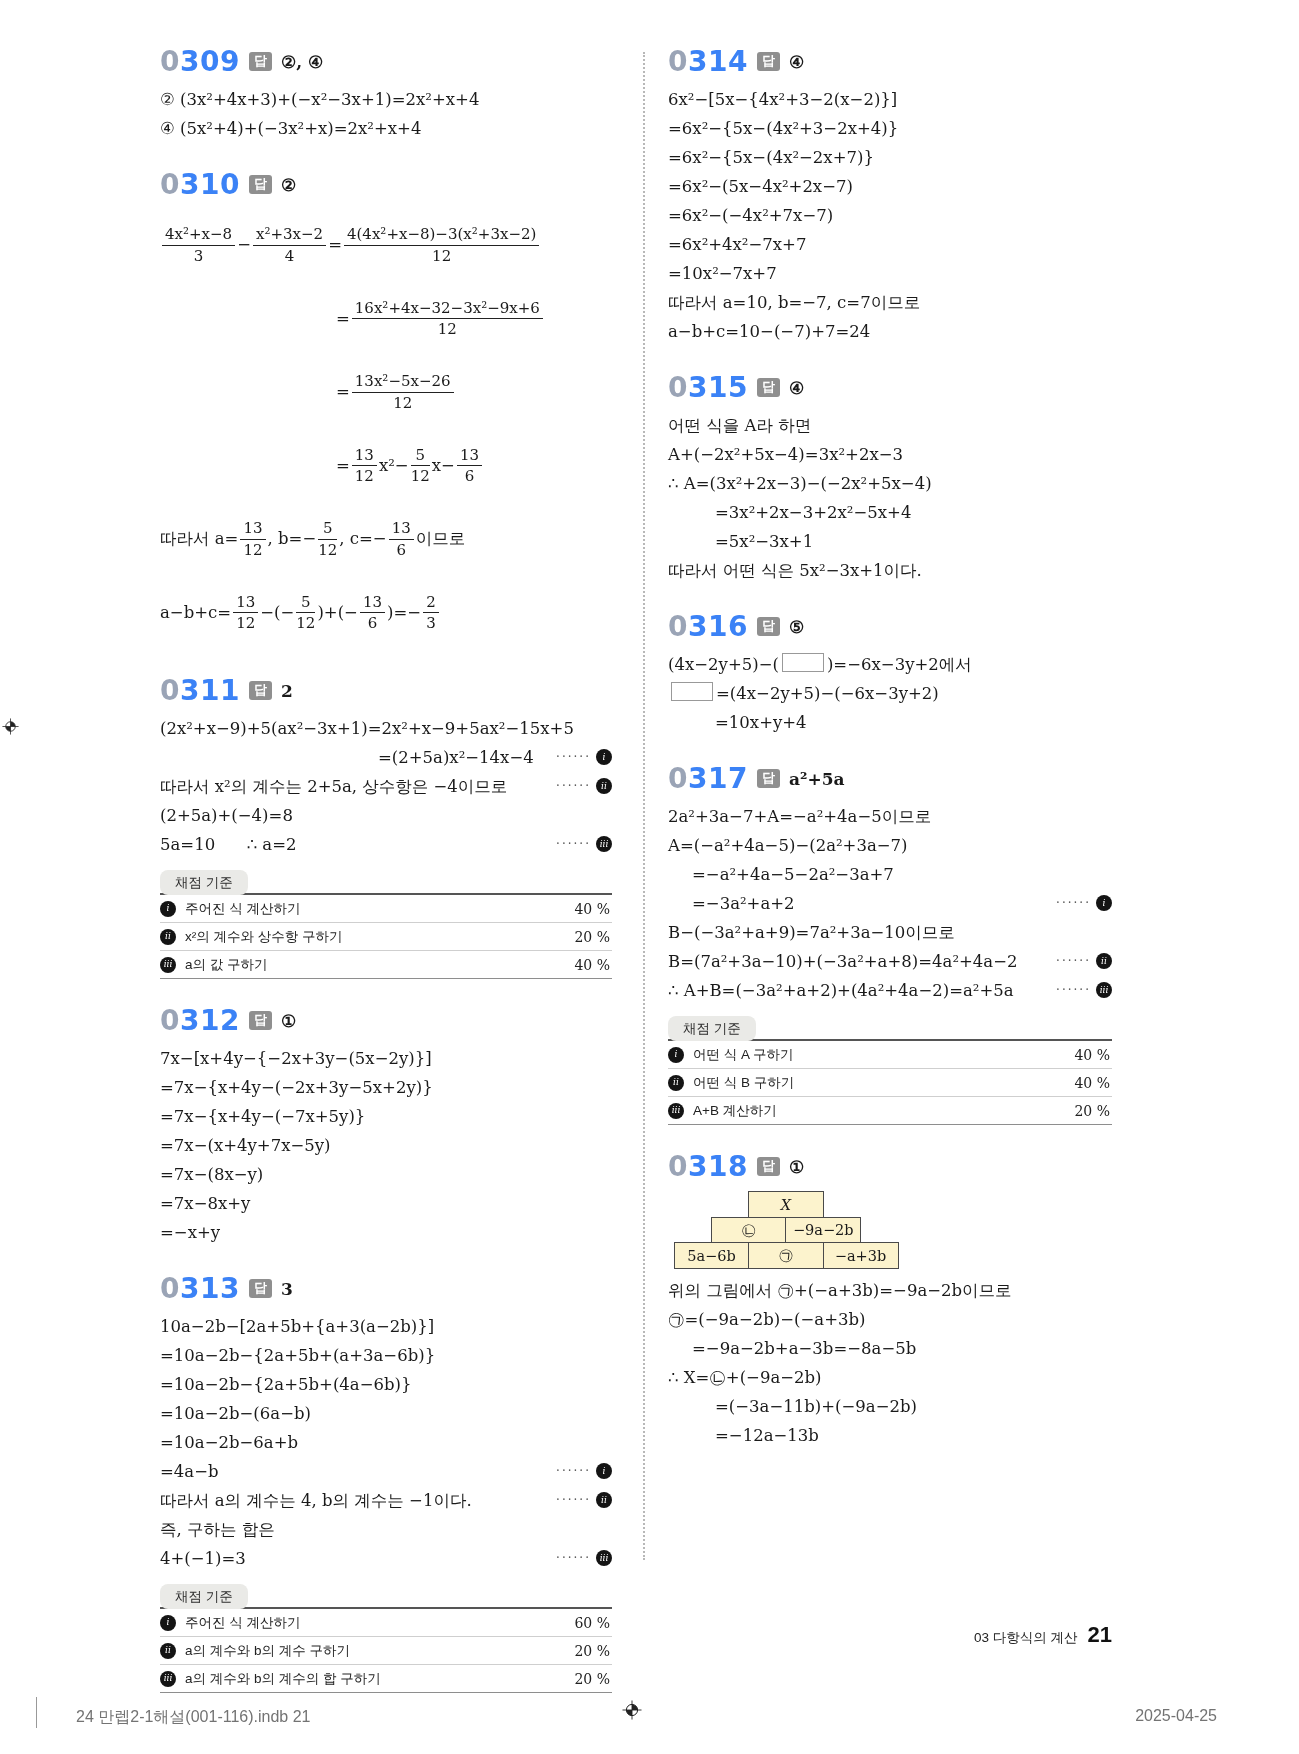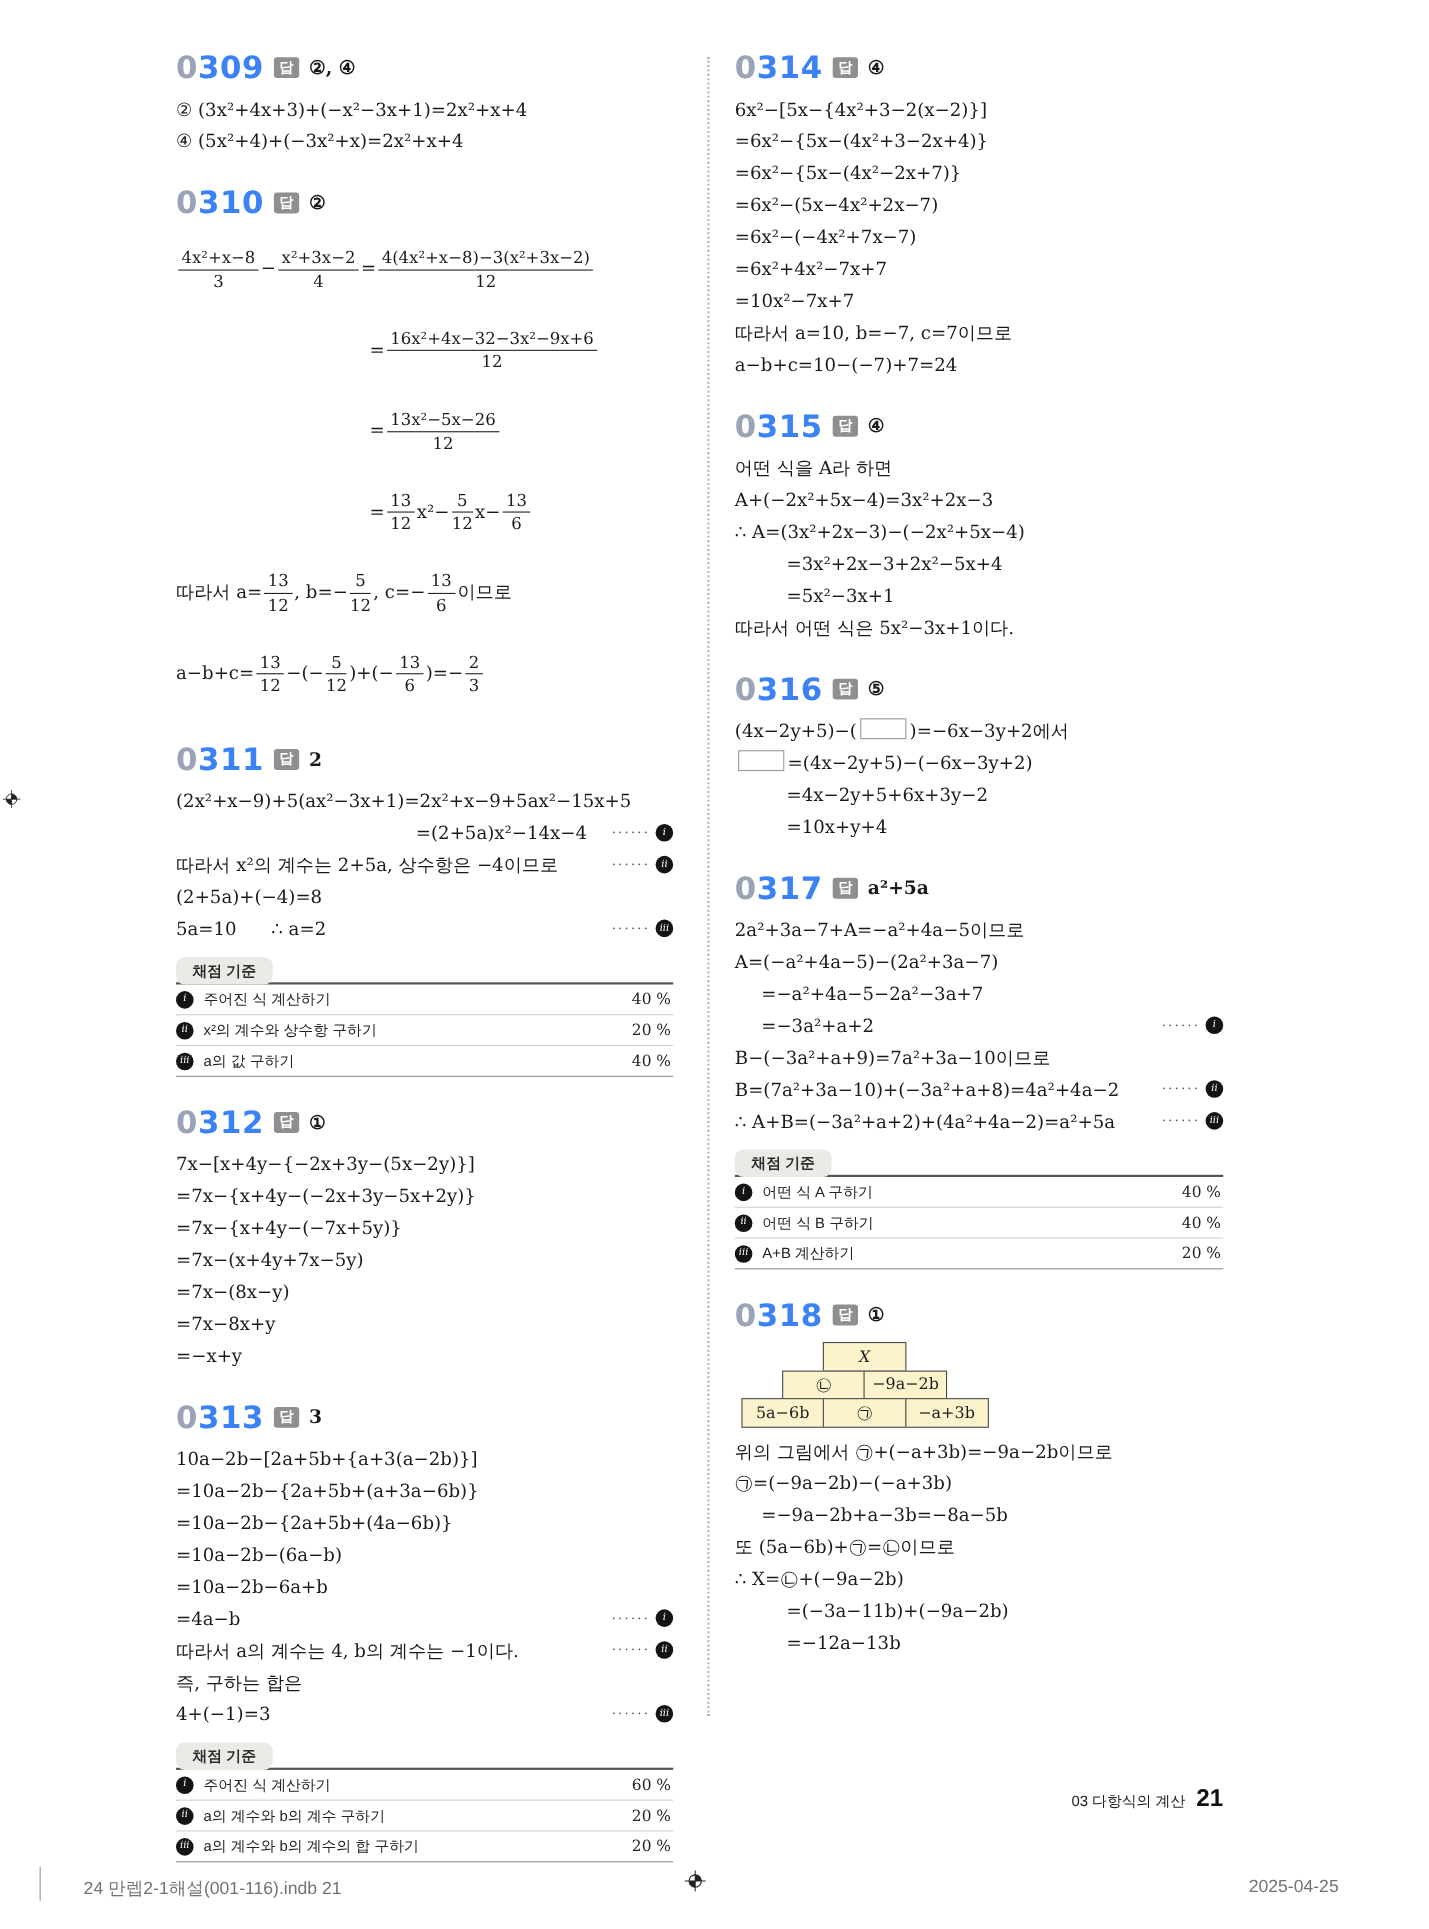--- a/index.html
+++ b/index.html
@@ -34,21 +34,21 @@
   .frac .den{display:block;padding-top:1px;}
   .mbox{display:inline-block;width:40px;height:17px;border:1.3px solid #999;
     vertical-align:-2px;margin:0 3px;background:#fff;}
   .mk{position:absolute;right:0;bottom:7px;display:inline-flex;align-items:center;gap:5px;}
   .dots{font-size:12px;color:#555;letter-spacing:2px;line-height:1;}
   .ci{width:16px;height:16px;min-width:16px;border-radius:50%;background:#141414;color:#fff;
     font-size:9px;font-style:italic;font-family:"DejaVu Serif",serif;
     display:inline-flex;align-items:center;justify-content:center;line-height:1;}
   
   .critpill{display:inline-block;background:#eaeae7;border-radius:8px;
-    font-size:13.5px;font-weight:bold;color:#2d2d2d;padding:4px 15px 3px;
+    font-size:13.5px;font-weight:normal;color:#2d2d2d;padding:4px 15px 3px;
     margin:10px 0 0;position:relative;z-index:2;}
   .crit{border-top:2px solid #555;border-bottom:1px solid #8e8e8e;margin-top:-2px;}
   .crow{display:flex;align-items:center;gap:9px;height:27px;font-size:13.5px;
     border-top:1px solid #cfcfcf;font-family:"Liberation Sans",sans-serif;color:#222;}
   .crow:first-child{border-top:none;}
   .clabel{flex:1;}
   .cpct{font-family:"DejaVu Serif",serif;font-size:14px;padding-right:2px;}
   
   .pyr{display:flex;flex-direction:column;align-items:center;width:228px;margin:2px 0 8px 4px;}
   .pyr-row{display:flex;margin-top:-1.5px;}
@@ -214,21 +214,20 @@
         <div class="line">따라서 어떤 식은 5x²−3x+1이다.</div>
       </section>
       <section class="problem">
         <div class="phead">
           <span class="pnum"><span class="pnum-light">0</span><span class="pnum-dark">316</span></span>
           <span class="badge">답</span>
           <span class="ans">⑤</span>
         </div>
         <div class="line">(4x−2y+5)−(<span class="mbox"></span>)=−6x−3y+2에서</div>
         <div class="line"><span class="mbox"></span>=(4x−2y+5)−(−6x−3y+2)</div>
-        <div class="line ind-2">=4x−2y+5+6x+3y−2</div>
         <div class="line ind-2">=10x+y+4</div>
       </section>
       <section class="problem"><div class="phead">
           <span class="pnum"><span class="pnum-light">0</span><span class="pnum-dark">317</span></span>
           <span class="badge">답</span>
           <span class="ans">a²+5a</span>
         </div><div class="line">2a²+3a−7+A=−a²+4a−5이므로</div><div class="line">A=(−a²+4a−5)−(2a²+3a−7)</div><div class="line ind-1">=−a²+4a−5−2a²−3a+7</div><div class="line ind-1">=−3a²+a+2<span class="mk">
             <span class="dots">······</span>
             <span class="ci">i</span>
           </span></div><div class="line">B−(−3a²+a+9)=7a²+3a−10이므로</div><div class="line">B=(7a²+3a−10)+(−3a²+a+8)=4a²+4a−2<span class="mk">
@@ -270,21 +269,20 @@
           </div>
           <div class="pyr-row">
             <div class="pyr-cell">5a−6b</div>
             <div class="pyr-cell">㉠</div>
             <div class="pyr-cell">−a+3b</div>
           </div>
         </div>
         <div class="line">위의 그림에서 ㉠+(−a+3b)=−9a−2b이므로</div>
         <div class="line">㉠=(−9a−2b)−(−a+3b)</div>
         <div class="line ind-1">=−9a−2b+a−3b=−8a−5b</div>
-        <div class="line">또 (5a−6b)+㉠=㉡이므로</div>
         <div class="line">∴ X=㉡+(−9a−2b)</div>
         <div class="line ind-2">=(−3a−11b)+(−9a−2b)</div>
         <div class="line ind-2">=−12a−13b</div>
       </section>
     </main>
 
   <div class="chapter">
     <span>03 다항식의 계산</span><span class="pageno">21</span>
   </div>
 

